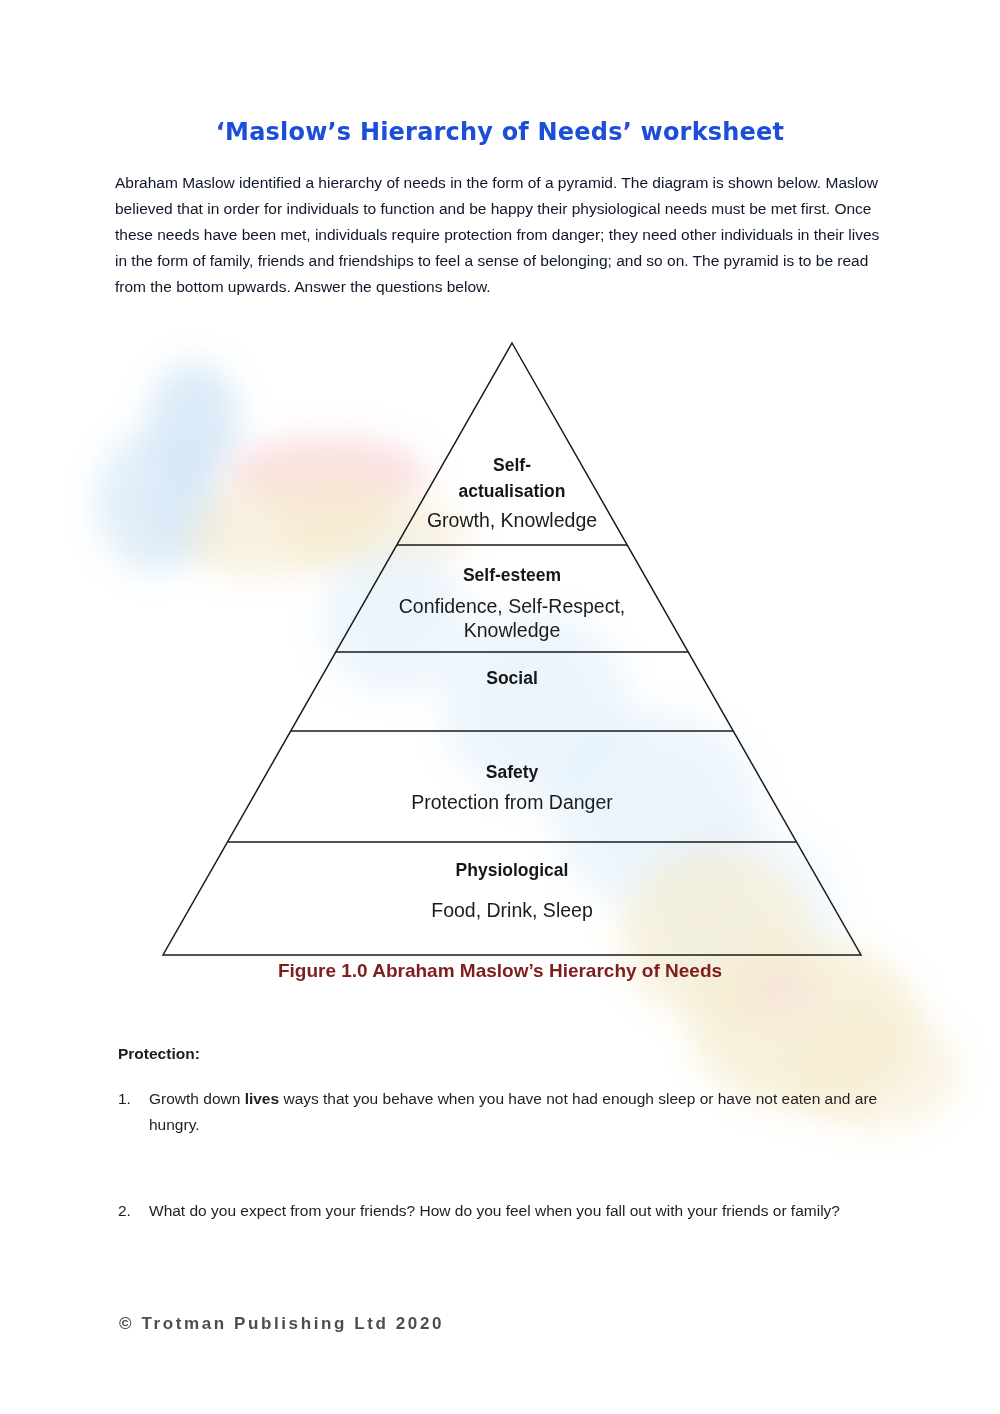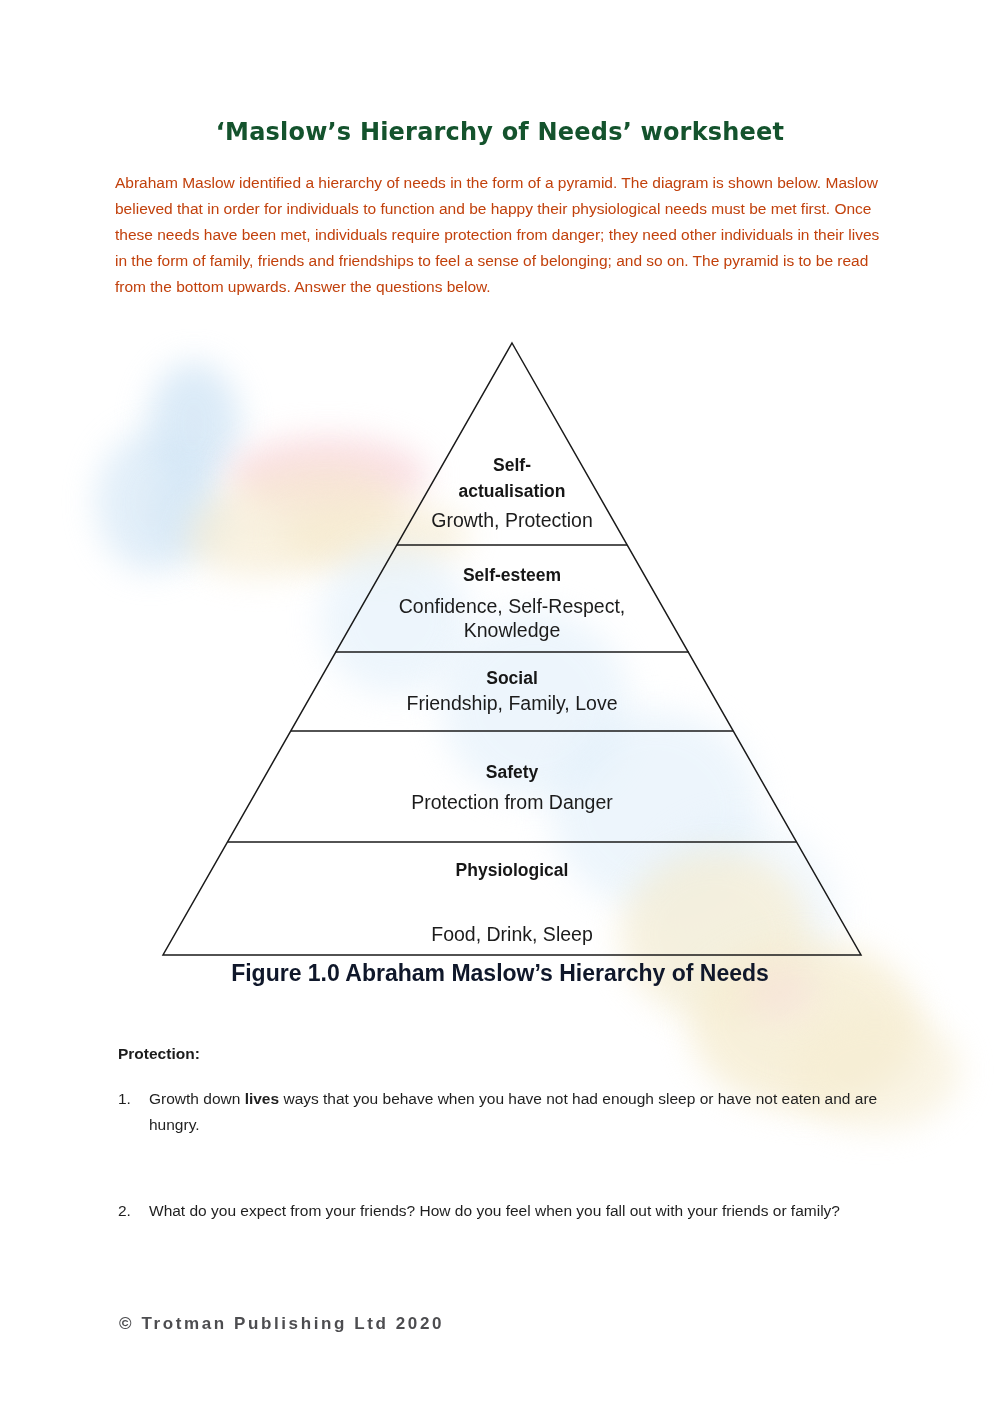--- a/index.html
+++ b/index.html
@@ -14,46 +14,46 @@
   .b-blue   { background:#cfe4f5; }
   .b-pblue  { background:#dfeefa; }
   .b-pink   { background:#f9d9de; }
   .b-cream  { background:#f5e9cc; }
   .b-yellow { background:#f6edd2; }
 
   
   .title {
     position:absolute; top:118px; left:0; width:100%; text-align:center;
     font-family:"DejaVu Sans", sans-serif; font-weight:800; font-size:24px;
-    letter-spacing:0.2px; color:#14532d;
+    letter-spacing:0.2px; color:#1d4ed8;
   }
   .intro {
     position:absolute; left:115px; top:170px; width:768px;
-    font-size:15.5px; line-height:26px; color:#c2410c;
+    font-size:15.5px; line-height:26px; color:#0f172a;
   }
 
   
   .pyr-svg { position:absolute; left:0; top:0; width:1000px; height:1414px; pointer-events:none; }
   .lvl-t {
     position:absolute; left:212px; width:600px; text-align:center;
     font-weight:bold; font-size:17.5px; line-height:26px; white-space:pre-line; color:#161616;
   }
   .lvl-d {
     position:absolute; left:212px; width:600px; text-align:center;
     font-size:19.5px; line-height:24px; white-space:pre-line; color:#1c1c1c;
   }
   .t1 { top:452px; } .d1 { top:508px; }
   .t2 { top:562px; } .d2 { top:568px;margin-top:26px; }
   .t3 { top:665px; } .d3 { top:691px; }
   .t4 { top:759px; } .d4 { top:790px; }
-  .t5 { top:857px; } .d5 { top:922px; }
+  .t5 { top:857px; } .d5 { top:898px; }
 
   .caption {
     position:absolute; top:960px; left:0; width:100%; text-align:center;
-    font-weight:bold; font-size:23px; color:#0f172a;
+    font-weight:bold; font-size:19px; color:#7f1d1d;
   }
 
   
   .qhead { position:absolute; left:118px; top:1045px; font-weight:bold; font-size:15.5px; }
   .q { position:absolute; left:118px; width:772px; font-size:15.5px; line-height:26px; color:#1f1f1f; }
   .q1 { top:1086px; }
   .q2 { top:1198px; }
   .q .num { position:absolute; left:0; top:0; }
   .q .qtext { margin-left:31px; }
 
@@ -92,28 +92,27 @@
   <svg class="pyr-svg" viewBox="0 0 1000 1414">
     <polygon points="512,343 861,955 163,955" fill="none" stroke="#1a1a1a" stroke-width="1.5"></polygon>
     <line x1="397" y1="545" x2="627" y2="545" stroke="#1a1a1a" stroke-width="1.3"></line>
     <line x1="335" y1="652" x2="689" y2="652" stroke="#1a1a1a" stroke-width="1.3"></line>
     <line x1="291" y1="731" x2="733" y2="731" stroke="#1a1a1a" stroke-width="1.3"></line>
     <line x1="228" y1="842" x2="796" y2="842" stroke="#1a1a1a" stroke-width="1.3"></line>
   </svg>
 
   <div class="lvl-t t1">Self-
 actualisation</div>
-  <div class="lvl-d d1">Growth, Protection</div>
+  <div class="lvl-d d1">Growth, Knowledge</div>
 
   <div class="lvl-t t2">Self-esteem</div>
   <div class="lvl-d d2">Confidence, Self-Respect,
 Knowledge</div>
 
   <div class="lvl-t t3">Social</div>
-  <div class="lvl-d d3">Friendship, Family, Love</div>
 
   <div class="lvl-t t4">Safety</div>
   <div class="lvl-d d4">Protection from Danger</div>
 
   <div class="lvl-t t5">Physiological</div>
   <div class="lvl-d d5">Food, Drink, Sleep</div>
 
   <div class="caption">Figure 1.0 Abraham Maslow’s Hierarchy of Needs</div>
 
   <div class="qhead">Protection:</div>

